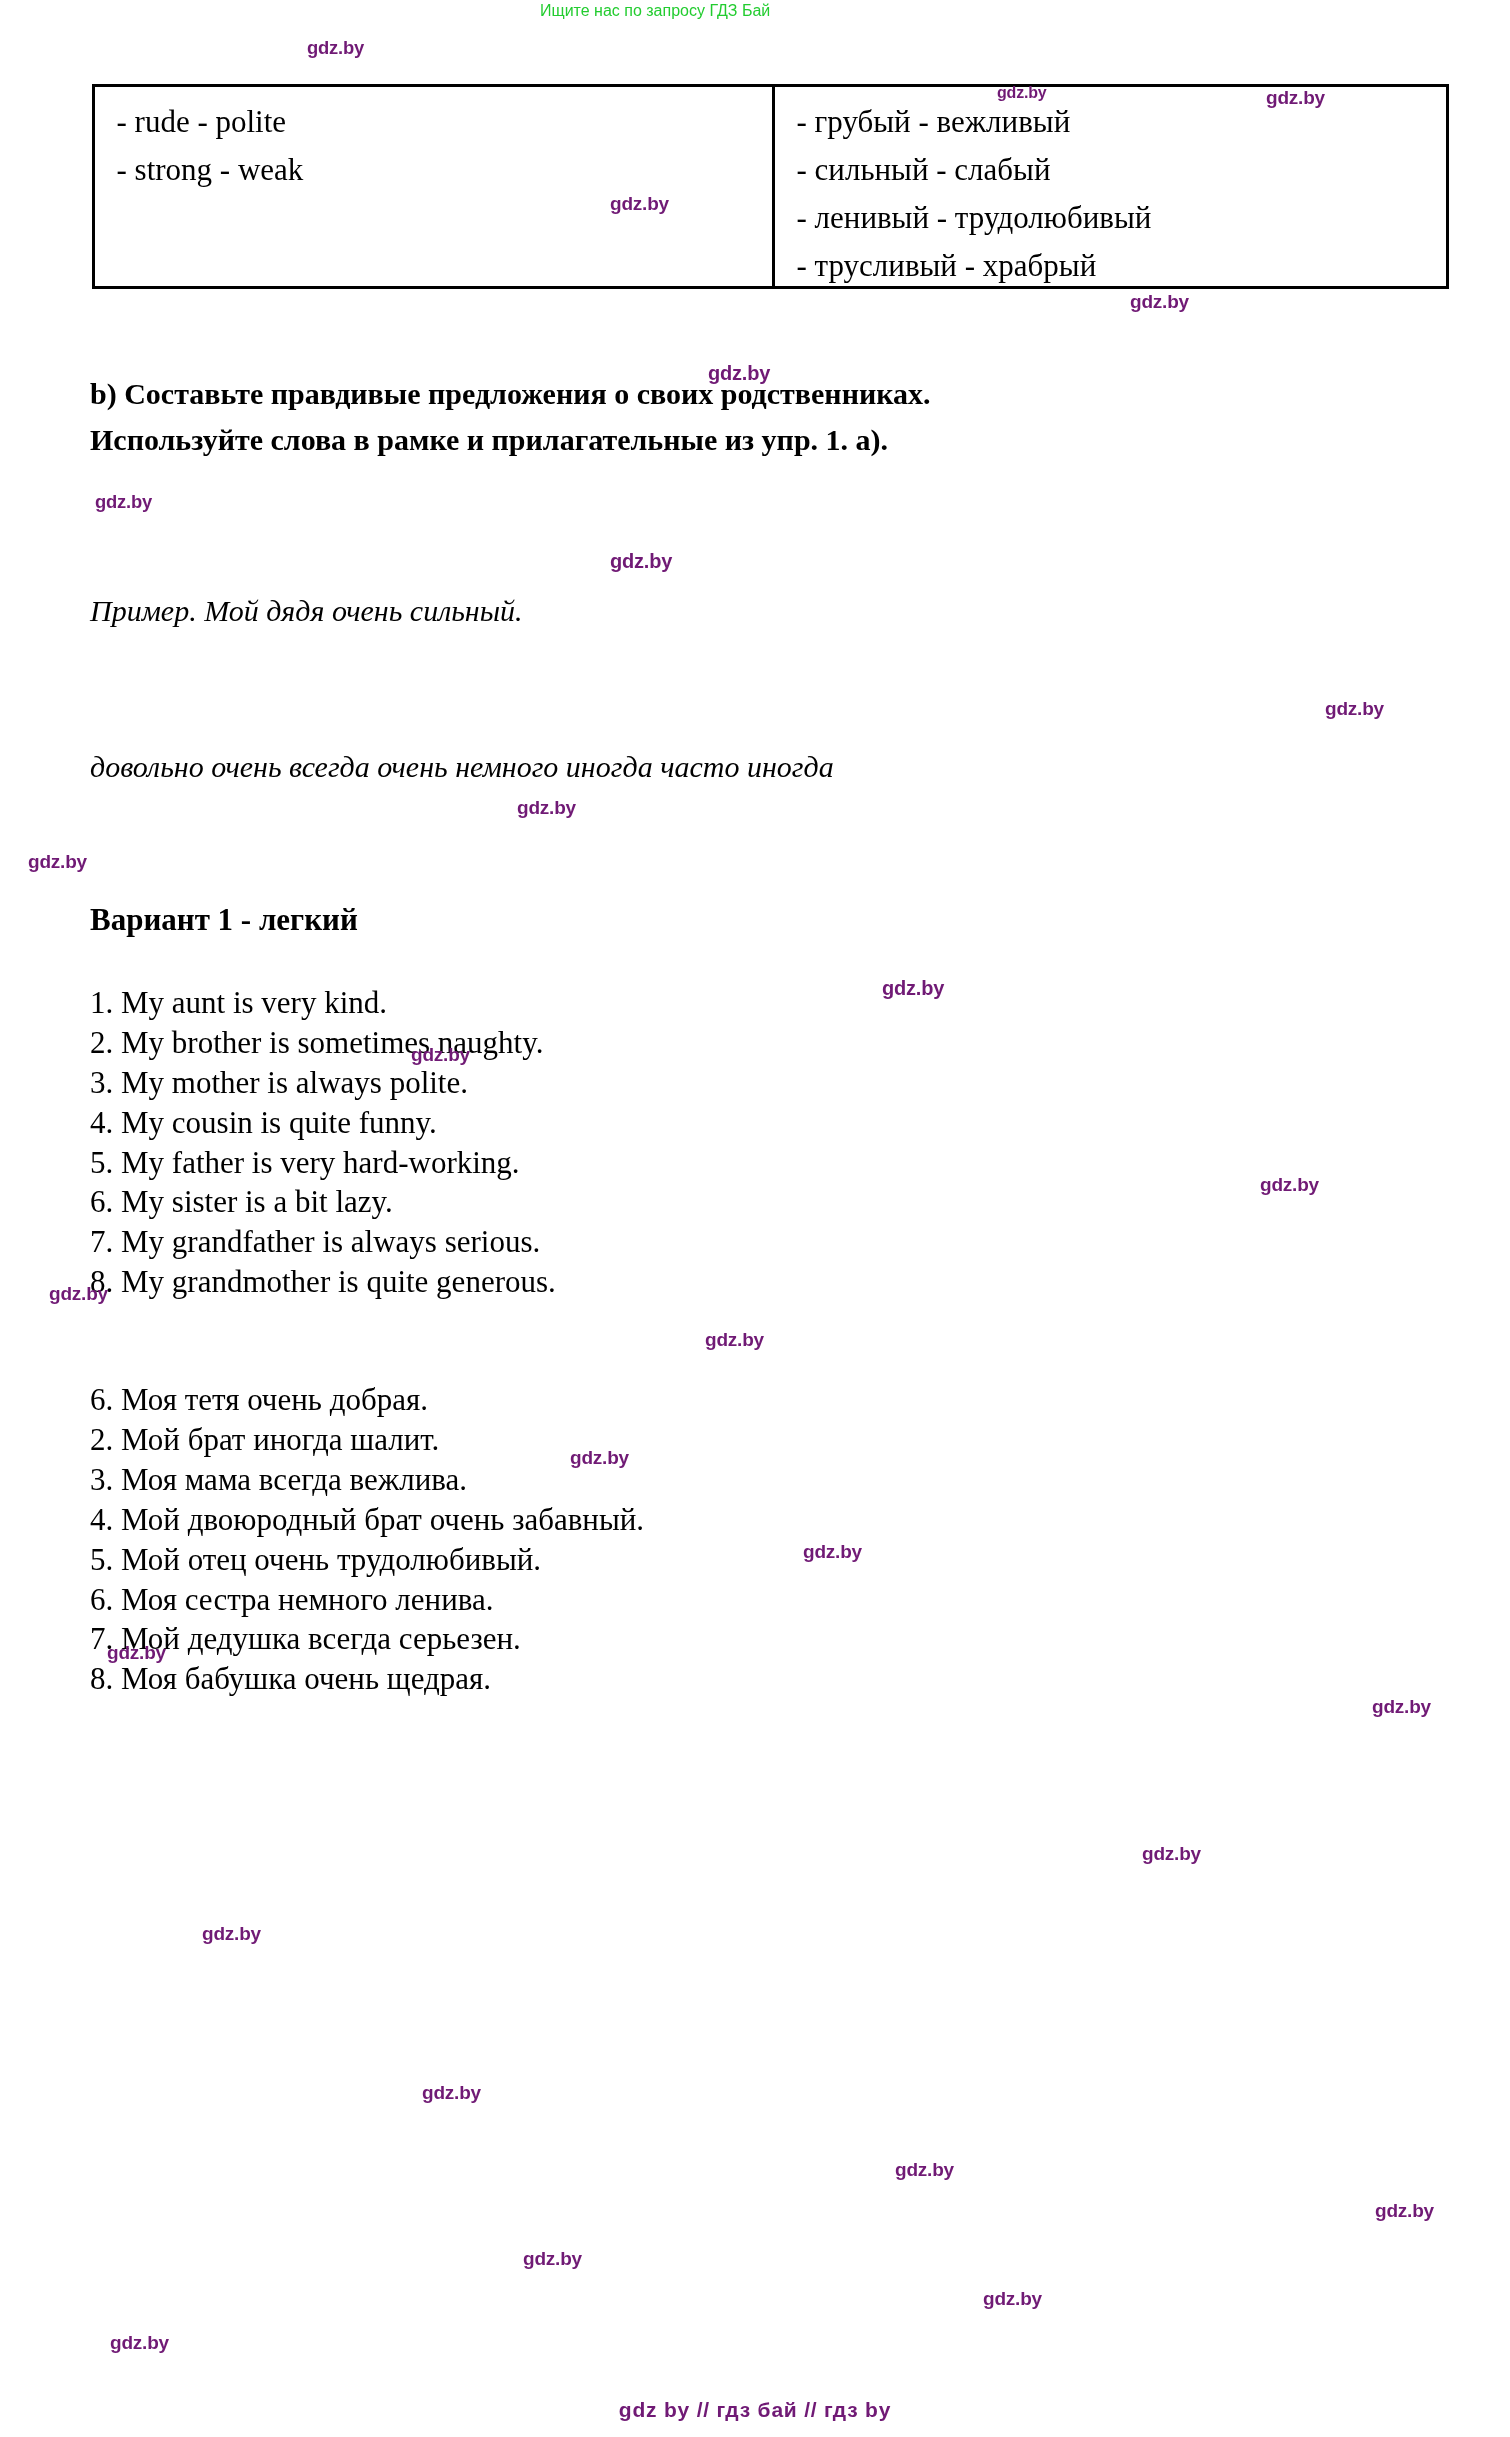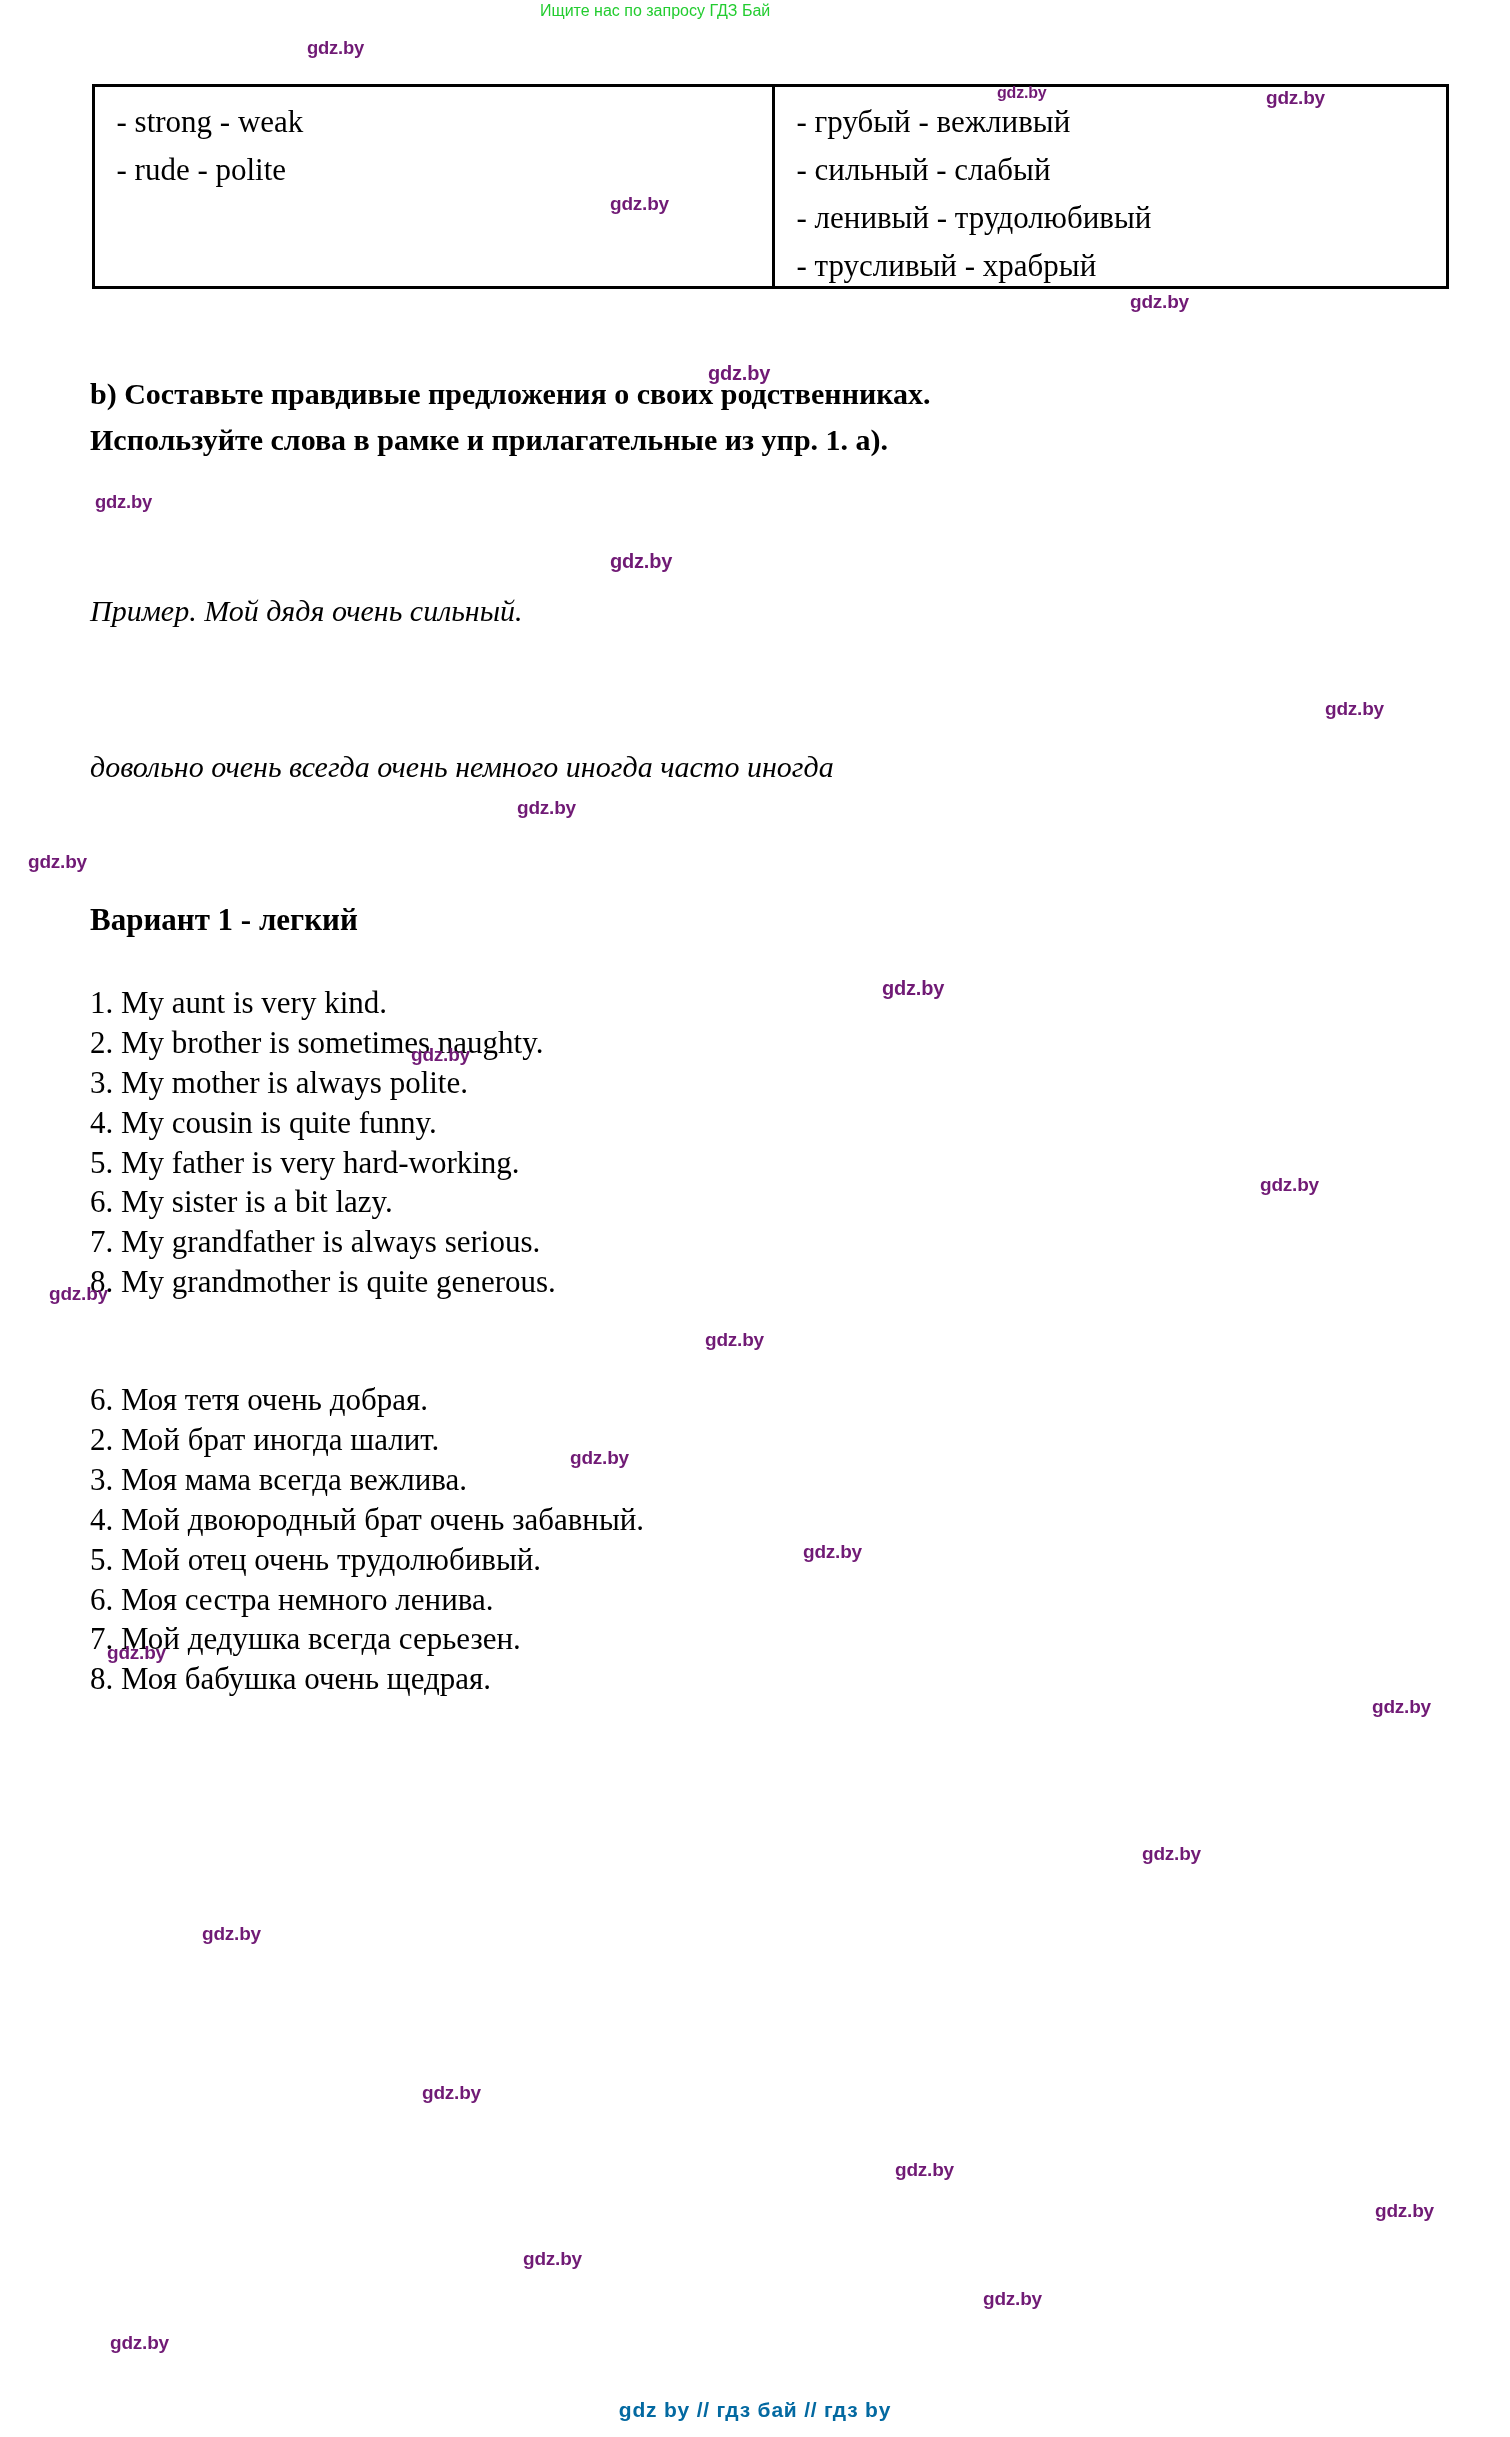--- a/index.html
+++ b/index.html
@@ -111,22 +111,22 @@
 </head>
 <body>
 
 <div class="banner" style="color: rgb(34, 204, 47);">
   <span>Ищите нас по запросу ГДЗ Бай</span>
 </div>
 
 <div class="wordbox">
   <div class="wordbox-inner">
     <div class="wb-col wb-col-left">
+      <div class="wb-line">- rude - polite</div>
       <div class="wb-line">- strong - weak</div>
-      <div class="wb-line">- rude - polite</div>
     </div>
     <div class="wb-col wb-col-right">
       <div class="wb-line">- грубый - вежливый</div>
       <div class="wb-line">- сильный - слабый</div>
       <div class="wb-line">- ленивый - трудолюбивый</div>
       <div class="wb-line">- трусливый - храбрый</div>
     </div>
   </div>
 </div>
 
@@ -150,21 +150,21 @@
 
 <div class="t sent" style="left:90px; top:1382px;">6. Моя тетя очень добрая.</div>
 <div class="t sent" style="left:90px; top:1422px;">2. Мой брат иногда шалит.</div>
 <div class="t sent" style="left:90px; top:1462px;">3. Моя мама всегда вежлива.</div>
 <div class="t sent" style="left:90px; top:1502px;">4. Мой двоюродный брат очень забавный.</div>
 <div class="t sent" style="left:90px; top:1542px;">5. Мой отец очень трудолюбивый.</div>
 <div class="t sent" style="left:90px; top:1582px;">6. Моя сестра немного ленива.</div>
 <div class="t sent" style="left:90px; top:1621px;">7. Мой дедушка всегда серьезен.</div>
 <div class="t sent" style="left:90px; top:1661px;">8. Моя бабушка очень щедрая.</div>
 
-<div class="footer" style="color: #0369a1;">
+<div class="footer" style="color: #701a75;">
   <span>gdz by  //  гдз бай  //  гдз by</span>
 </div>
 
 <div id="wm-layer">
     <div class="wm" style="left: 307px; top: 37px; font-size: 18.4px;">gdz.by</div>
     <div class="wm" style="left: 610px; top: 193px; font-size: 19px;">gdz.by</div>
     <div class="wm" style="left: 997px; top: 84px; font-size: 16px;">gdz.by</div>
     <div class="wm" style="left: 1266px; top: 87px; font-size: 19px;">gdz.by</div>
     <div class="wm" style="left: 1130px; top: 291px; font-size: 19px;">gdz.by</div>
     <div class="wm" style="left: 708px; top: 362px; font-size: 20px;">gdz.by</div>

